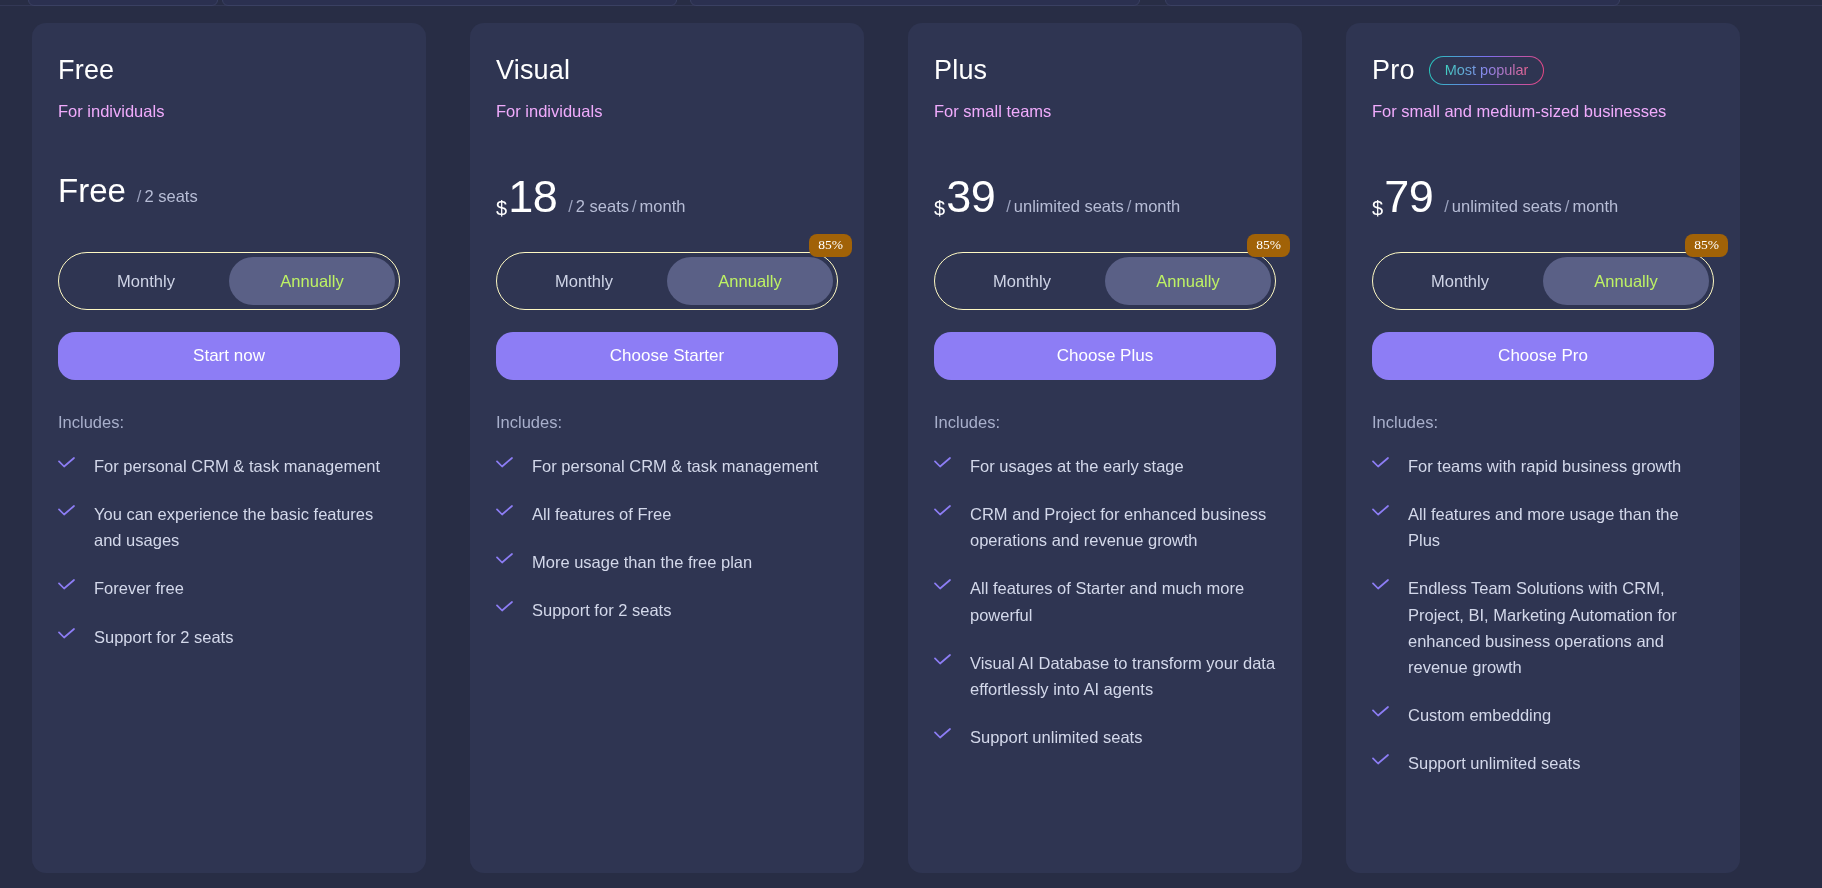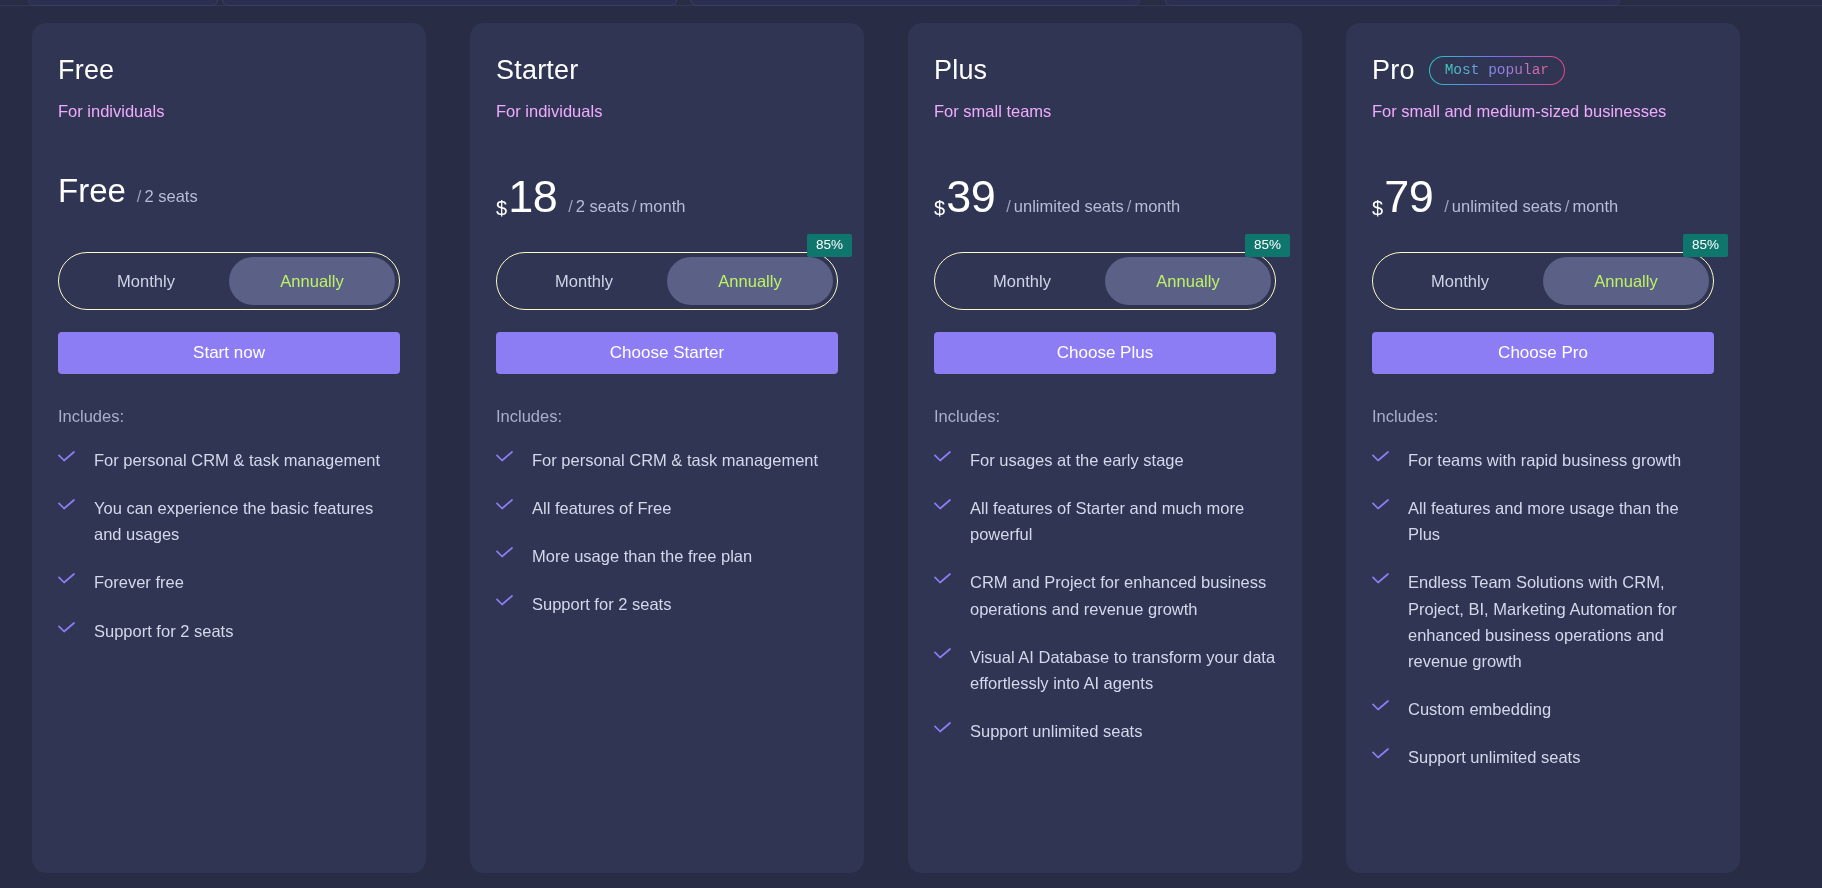--- a/index.html
+++ b/index.html
@@ -84,21 +84,20 @@
     height: 29px;
     padding: 12px 15px;
     border-radius: 999px;
     font-size: 14.5px;
     position: relative;
     background:
       linear-gradient(#2f3552, #2f3552) padding-box,
       linear-gradient(100deg, #23c8b8 0%, #7b6ff0 48%, #e8467f 100%) border-box;
     border: 1.5px solid transparent;
     background-clip: padding-box, border-box;
-    font-family: Liberation Mono, monospace;
   }
   .popular-badge span {
     background: linear-gradient(100deg, #3ed0bf 0%, #8b86ef 50%, #e8628f 100%);
     -webkit-background-clip: text;
     background-clip: text;
     color: transparent;
     -webkit-text-fill-color: transparent;
     white-space: nowrap;
   }
 
@@ -145,27 +144,28 @@
 
   
   .toggle-wrap {
     position: relative;
     margin-top: 26px;
   }
   .discount-badge {
     position: absolute;
     top: -18px;
     right: -14px;
-    background: #0f766e;
+    background: #a16207;
     color: #ffffff;
     font-size: 13.5px;
     padding: 4px 9px;
-    border-radius: 2px;
+    border-radius: 8px;
     line-height: 1.1;
     z-index: 3;
+    font-family: Liberation Serif, serif;
   }
   .billing-toggle {
     display: flex;
     height: 58px;
     border: 1px solid #fef9c3;
     border-radius: 999px;
     padding: 4px;
     background: transparent;
     position: relative;
     z-index: 2;
@@ -184,23 +184,23 @@
   .toggle-opt.active {
     background: #5a6086;
     color: #bef264;
     font-weight: 400;
   }
 
   
   .cta-button {
     margin-top: 22px;
     width: 100%;
-    height: 42px;
+    height: 48px;
     border: none;
-    border-radius: 4px;
+    border-radius: 17px;
     background: #8d7df5;
     color: #ffffff;
     font-size: 17px;
     font-family: inherit;
     cursor: pointer;
     display: flex;
     align-items: center;
     justify-content: center;
   }
 
@@ -290,21 +290,21 @@
             <svg width="17" height="11" viewBox="0 0 17 11" fill="none" xmlns="http://www.w3.org/2000/svg">
               <path d="M1 4.4L6.1 9.5L16 1" stroke="#8d7df5" stroke-width="1.7" stroke-linecap="round" stroke-linejoin="round"></path>
             </svg>
           </span>
           <span class="feature-text">Support for 2 seats</span>
         </li>
       </ul>
     </div>
     <div class="plan-card">
       <div class="plan-head">
-        <div class="plan-name">Starter</div>
+        <div class="plan-name">Visual</div>
       </div>
       <div class="plan-audience">For individuals</div>
       <div class="price-row">
         <span class="currency">$</span>
         <span class="price-amount">18</span>
         <span class="price-unit"><span class="slash">/</span><span>2  seats</span><span class="slash">/</span><span>month</span></span>
       </div>
       <div class="toggle-wrap">
         <div class="discount-badge">85%</div>
         <div class="billing-toggle">
@@ -376,29 +376,29 @@
             </svg>
           </span>
           <span class="feature-text">For usages at the early stage</span>
         </li>
         <li class="feature-item">
           <span class="check-icon">
             <svg width="17" height="11" viewBox="0 0 17 11" fill="none" xmlns="http://www.w3.org/2000/svg">
               <path d="M1 4.4L6.1 9.5L16 1" stroke="#8d7df5" stroke-width="1.7" stroke-linecap="round" stroke-linejoin="round"></path>
             </svg>
           </span>
+          <span class="feature-text">CRM and Project for enhanced business operations and revenue growth</span>
+        </li>
+        <li class="feature-item">
+          <span class="check-icon">
+            <svg width="17" height="11" viewBox="0 0 17 11" fill="none" xmlns="http://www.w3.org/2000/svg">
+              <path d="M1 4.4L6.1 9.5L16 1" stroke="#8d7df5" stroke-width="1.7" stroke-linecap="round" stroke-linejoin="round"></path>
+            </svg>
+          </span>
           <span class="feature-text">All features of Starter and much more powerful</span>
-        </li>
-        <li class="feature-item">
-          <span class="check-icon">
-            <svg width="17" height="11" viewBox="0 0 17 11" fill="none" xmlns="http://www.w3.org/2000/svg">
-              <path d="M1 4.4L6.1 9.5L16 1" stroke="#8d7df5" stroke-width="1.7" stroke-linecap="round" stroke-linejoin="round"></path>
-            </svg>
-          </span>
-          <span class="feature-text">CRM and Project for enhanced business operations and revenue growth</span>
         </li>
         <li class="feature-item">
           <span class="check-icon">
             <svg width="17" height="11" viewBox="0 0 17 11" fill="none" xmlns="http://www.w3.org/2000/svg">
               <path d="M1 4.4L6.1 9.5L16 1" stroke="#8d7df5" stroke-width="1.7" stroke-linecap="round" stroke-linejoin="round"></path>
             </svg>
           </span>
           <span class="feature-text">Visual AI Database to transform your data effortlessly into AI agents</span>
         </li>
         <li class="feature-item">

